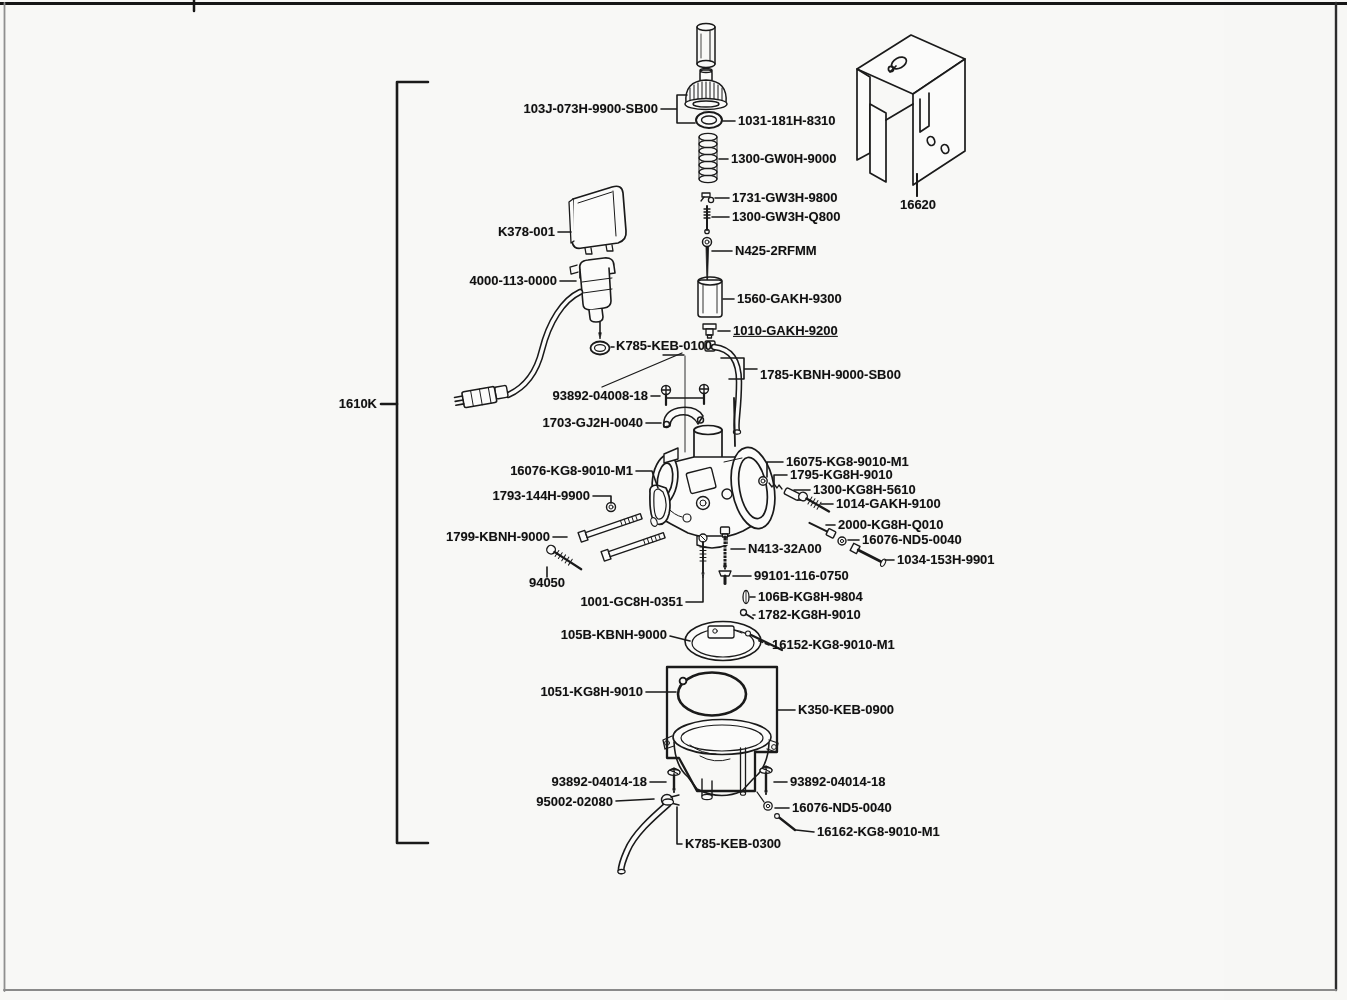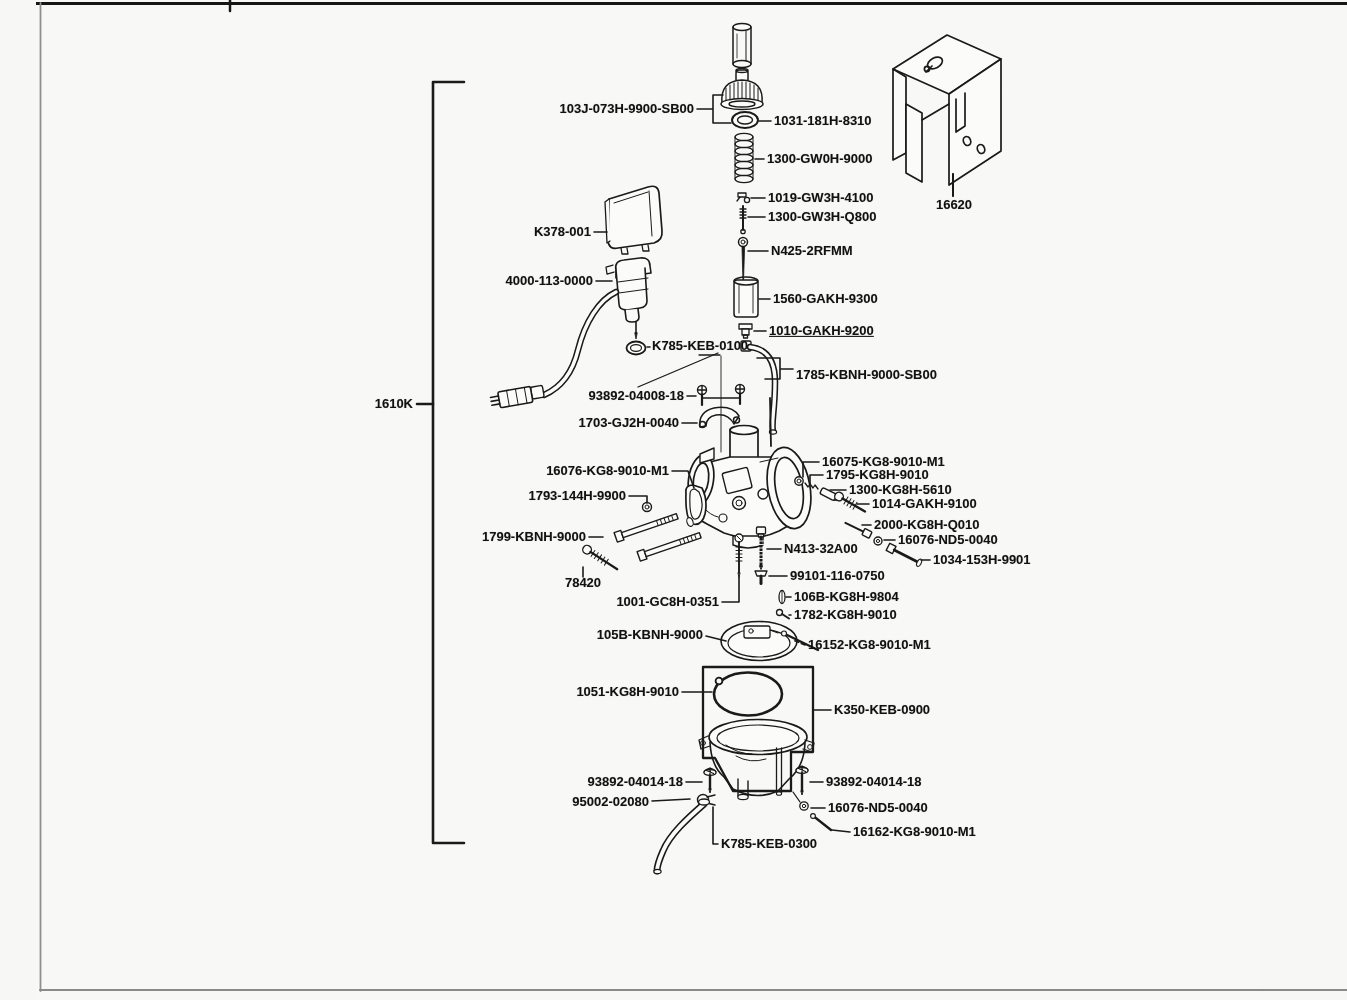--- a/index.html
+++ b/index.html
@@ -6,21 +6,20 @@
   html, body {
     width: 1347px; height: 1000px;
     background: #f7f7f5;
     font-family: "Liberation Sans", sans-serif;
     overflow: hidden;
   }
   #stage {
     position: relative;
     width: 1224px; height: 1000px;
     background: #f8f8f6;
-    margin-left: 36px;
   }
   #art { position: absolute; left: 0; top: 0; }
   #labels-layer { position: absolute; left: 0; top: 0; width: 100%; height: 100%; pointer-events: none; }
   .part-label {
     position: absolute;
     font-weight: bold;
     font-size: 13px;
     letter-spacing: 0px;
     color: #111;
     white-space: nowrap;
@@ -417,37 +416,37 @@
       <path d="M789,808 H775"></path>
       <path d="M814,832 L796,830"></path>
       <path d="M682,844 H677 V807"></path>
     </g>
   </svg>
 
   <div id="labels-layer">
       <div class="part-label anchor-end" style="left: 658px; top: 109px;">103J-073H-9900-SB00</div>
       <div class="part-label anchor-start" style="left: 738px; top: 121px;">1031-181H-8310</div>
       <div class="part-label anchor-start" style="left: 731px; top: 159px;">1300-GW0H-9000</div>
-      <div class="part-label anchor-start" style="left: 732px; top: 198px;">1019-GW3H-4100</div>
+      <div class="part-label anchor-start" style="left: 732px; top: 198px;">1731-GW3H-9800</div>
       <div class="part-label anchor-start" style="left: 732px; top: 217px;">1300-GW3H-Q800</div>
       <div class="part-label anchor-start" style="left: 735px; top: 251px;">N425-2RFMM</div>
       <div class="part-label anchor-end" style="left: 555px; top: 232px;">K378-001</div>
       <div class="part-label anchor-end" style="left: 557px; top: 281px;">4000-113-0000</div>
       <div class="part-label anchor-start" style="left: 737px; top: 299px;">1560-GAKH-9300</div>
       <div class="part-label anchor-start" style="left: 733px; top: 331px; text-decoration: underline;">1010-GAKH-9200</div>
       <div class="part-label anchor-start" style="left: 616px; top: 346px;">K785-KEB-0100</div>
       <div class="part-label anchor-start" style="left: 760px; top: 375px;">1785-KBNH-9000-SB00</div>
       <div class="part-label anchor-end" style="left: 648px; top: 396px;">93892-04008-18</div>
       <div class="part-label anchor-end" style="left: 643px; top: 423px;">1703-GJ2H-0040</div>
       <div class="part-label anchor-middle" style="left: 918px; top: 205px;">16620</div>
       <div class="part-label anchor-end" style="left: 377px; top: 404px;">1610K</div>
       <div class="part-label anchor-end" style="left: 633px; top: 471px;">16076-KG8-9010-M1</div>
       <div class="part-label anchor-end" style="left: 590px; top: 496px;">1793-144H-9900</div>
       <div class="part-label anchor-end" style="left: 550px; top: 537px;">1799-KBNH-9000</div>
-      <div class="part-label anchor-middle" style="left: 547px; top: 583px;">78420</div>
+      <div class="part-label anchor-middle" style="left: 547px; top: 583px;">94050</div>
       <div class="part-label anchor-end" style="left: 683px; top: 602px;">1001-GC8H-0351</div>
       <div class="part-label anchor-start" style="left: 786px; top: 462px;">16075-KG8-9010-M1</div>
       <div class="part-label anchor-start" style="left: 790px; top: 475px;">1795-KG8H-9010</div>
       <div class="part-label anchor-start" style="left: 813px; top: 490px;">1300-KG8H-5610</div>
       <div class="part-label anchor-start" style="left: 836px; top: 504px;">1014-GAKH-9100</div>
       <div class="part-label anchor-start" style="left: 838px; top: 525px;">2000-KG8H-Q010</div>
       <div class="part-label anchor-start" style="left: 862px; top: 540px;">16076-ND5-0040</div>
       <div class="part-label anchor-start" style="left: 897px; top: 560px;">1034-153H-9901</div>
       <div class="part-label anchor-start" style="left: 748px; top: 549px;">N413-32A00</div>
       <div class="part-label anchor-start" style="left: 754px; top: 576px;">99101-116-0750</div>

